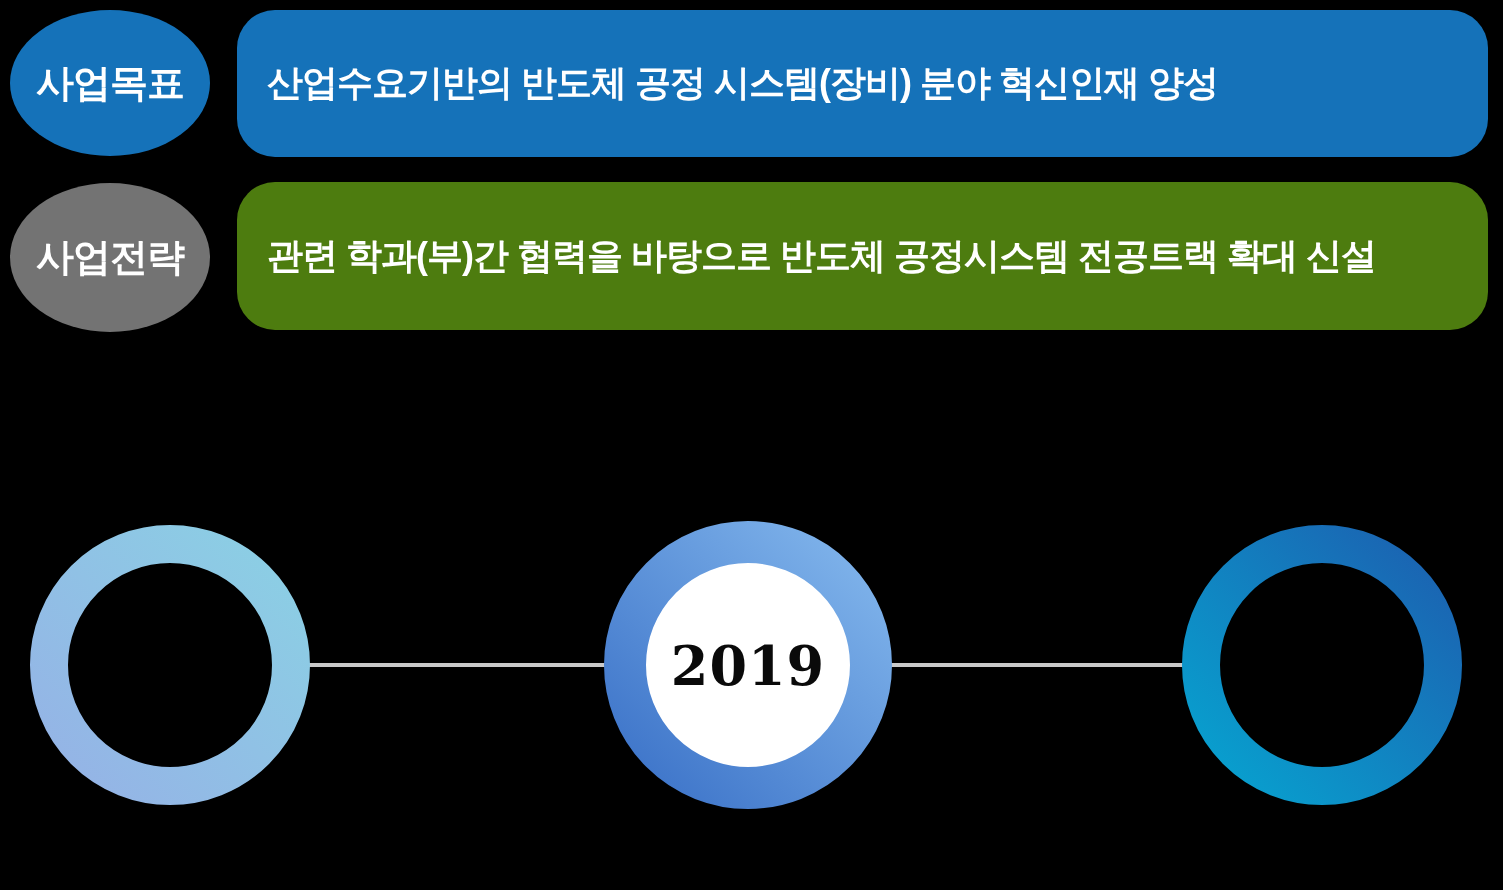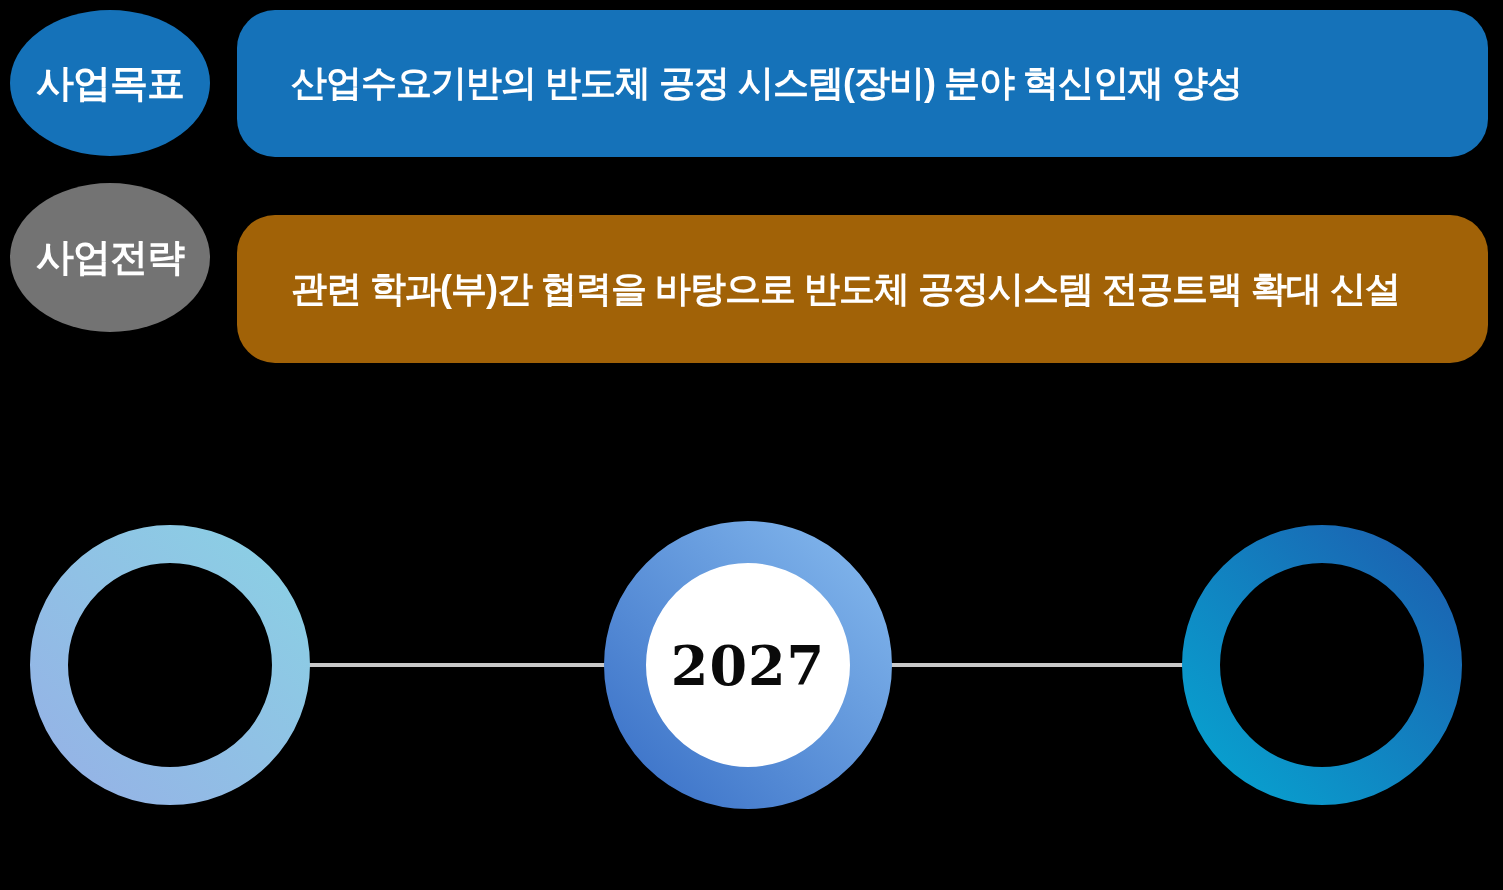--- a/index.html
+++ b/index.html
@@ -20,26 +20,26 @@
     color: #ffffff; font-weight: 700; font-size: 38px;
     letter-spacing: -1px;
   }
   .badge.goal     { top: 10px;  height: 146px; background: #1572b9; }
   .badge.strategy { top: 183px; height: 149px; background: #737373; }
 
   .bar {
     position: absolute; left: 237px; width: 1251px;
     border-radius: 38px;
     display: flex; align-items: center;
-    padding-left: 54px; box-sizing: border-box;
+    padding-left: 30px; box-sizing: border-box;
     color: #ffffff; font-weight: 700; font-size: 36px;
     letter-spacing: -1px;
   }
   .bar.goal     { top: 10px;  height: 147px; background: #1572b9; }
-  .bar.strategy { top: 182px; height: 148px; background: #a16207; margin-top: 33px; }
+  .bar.strategy { top: 182px; height: 148px; background: #4d7c0f; }
 
   
   .timeline-svg { position: absolute; left: 0; top: 440px; }
 
   .year-label {
     position: absolute; left: 604px; top: 525px;
     width: 288px; height: 281px;
     display: flex; align-items: center; justify-content: center;
     font-family: "DejaVu Serif", serif;
     font-weight: 700; font-size: 54px; color: #0a0a0a;
@@ -85,16 +85,16 @@
     <line x1="890" y1="225" x2="1183" y2="225" stroke-width="4" stroke="#c9c9c9"></line>
 
     <circle cx="170" cy="225" r="121" fill="none" stroke="url(#gradLeft)" stroke-width="38"></circle>
 
     <circle cx="748" cy="225" r="123" stroke="url(#gradCenter)" stroke-width="42" fill="#ffffff"></circle>
 
     <circle cx="1322" cy="225" r="121" fill="none" stroke="url(#gradRight)" stroke-width="38"></circle>
   </svg>
 
   <div class="year-label">
-    <span>2027</span>
+    <span>2019</span>
   </div>
 
 </div>
 
 </body></html>

